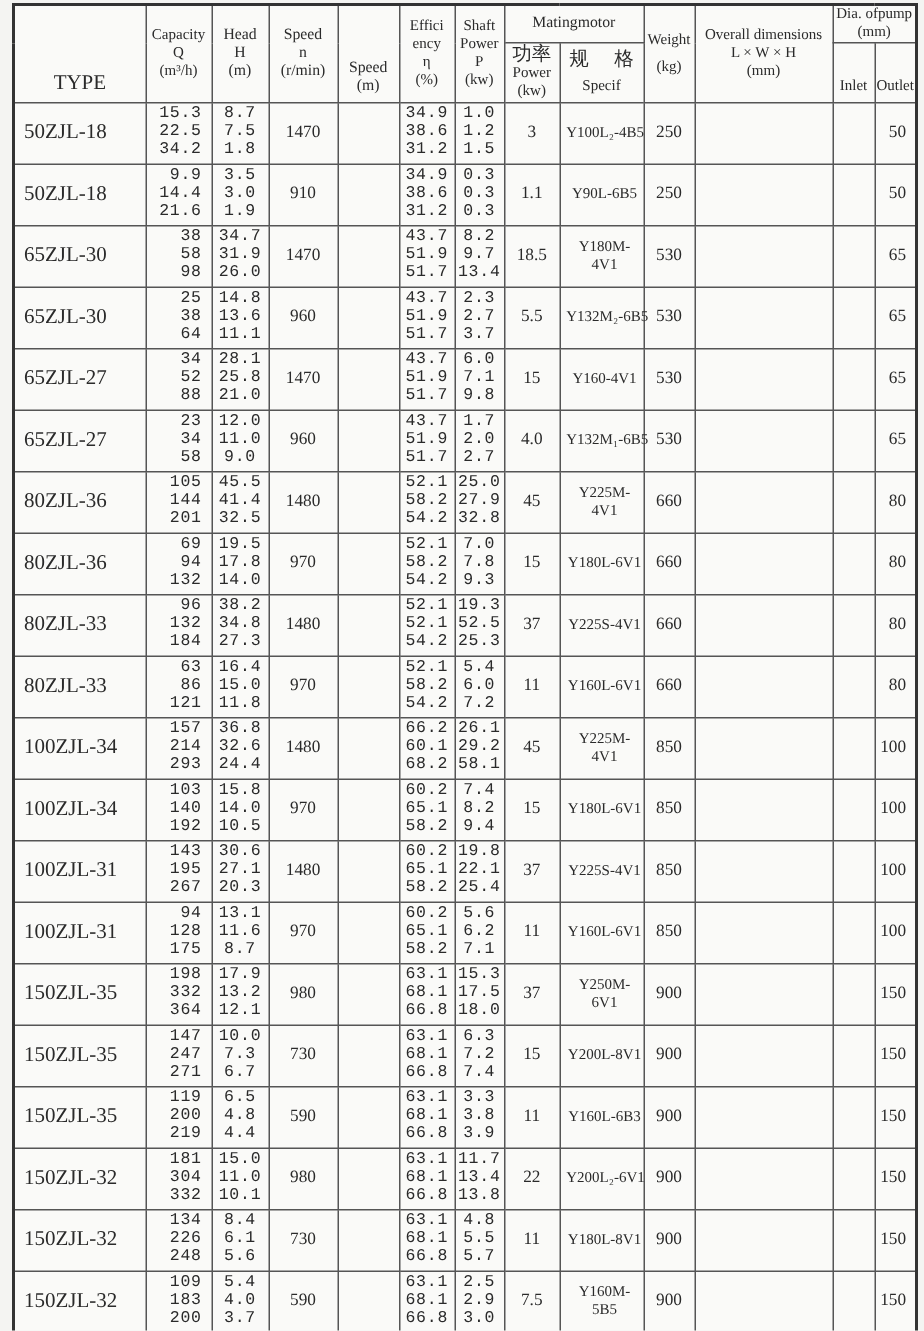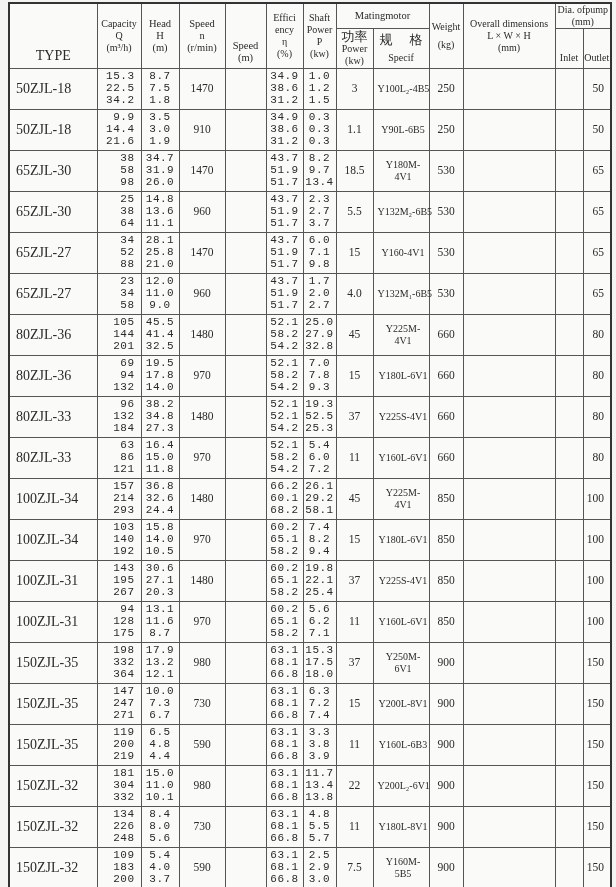--- a/index.html
+++ b/index.html
@@ -523,21 +523,21 @@
         <td></td>
         <td></td>
         <td class="right">150</td>
       </tr>
       <tr>
         <td class="type">150ZJL-32</td>
         <td class="multi right">134
 226
 248</td>
         <td class="multi">8.4
-8.0
+6.1
 5.6</td>
         <td>730</td>
         <td></td>
         <td class="multi">63.1
 68.1
 66.8</td>
         <td class="multi">4.8
 5.5
 5.7</td>
         <td>11</td>

